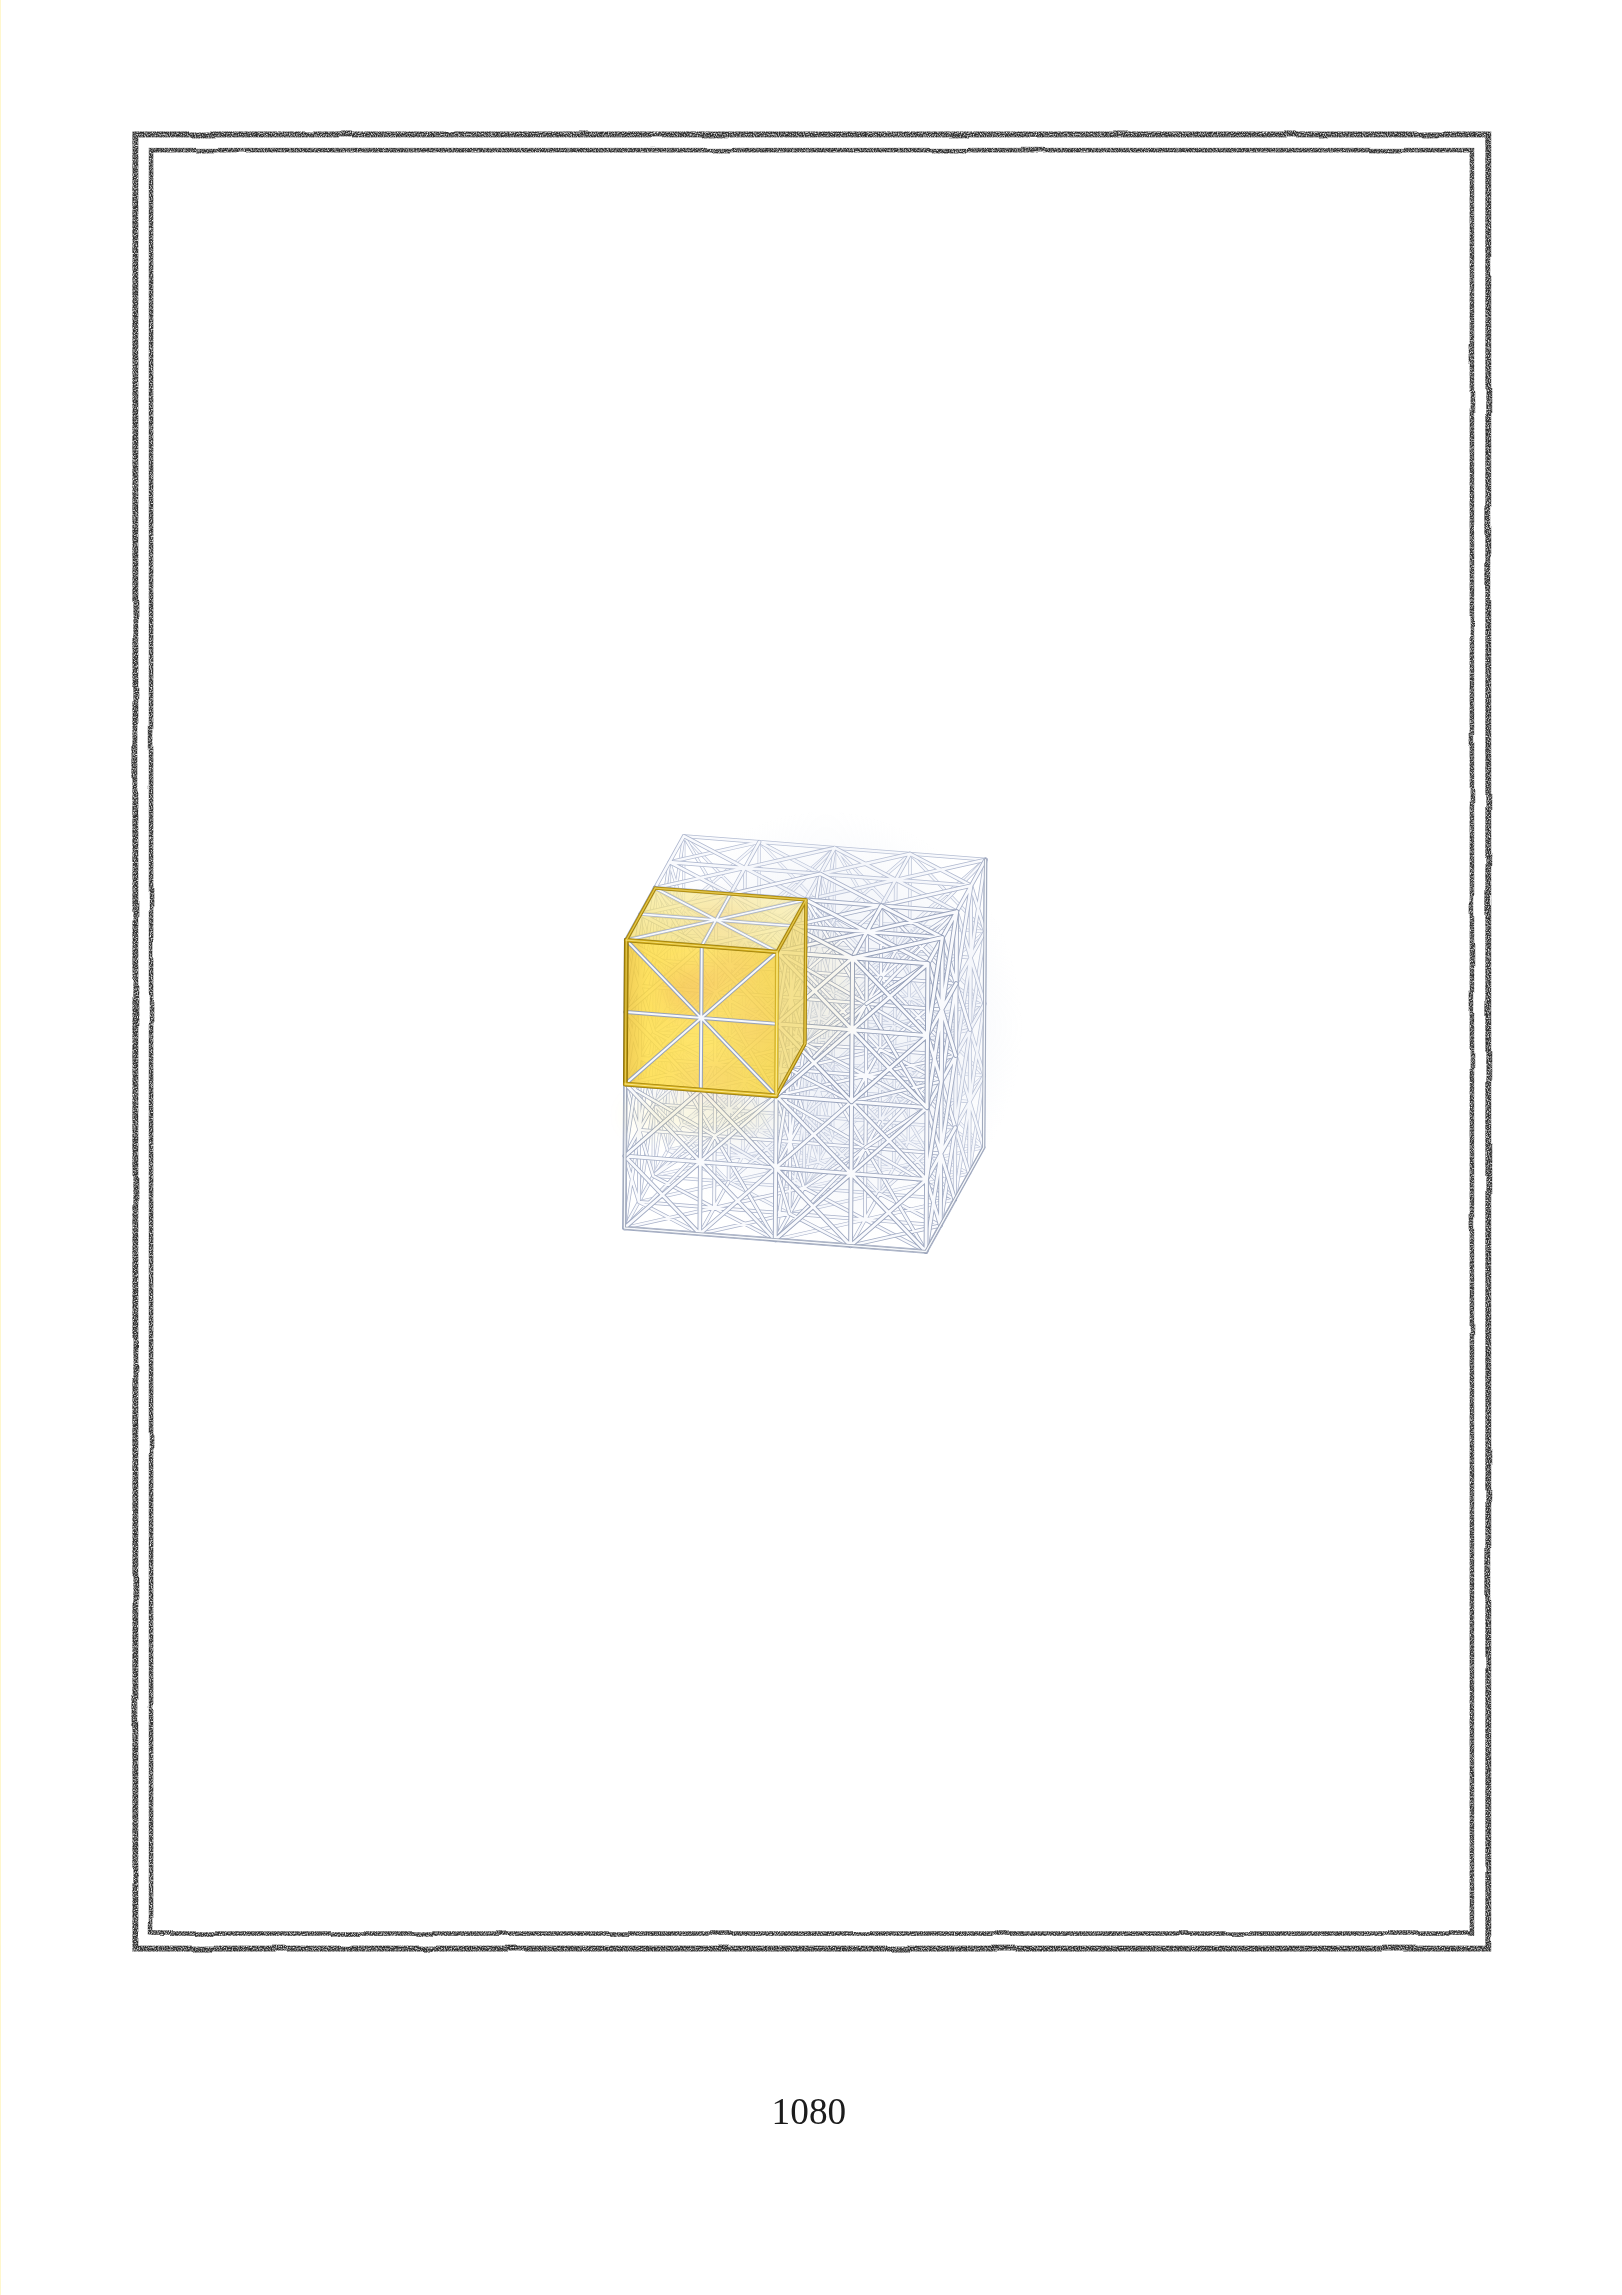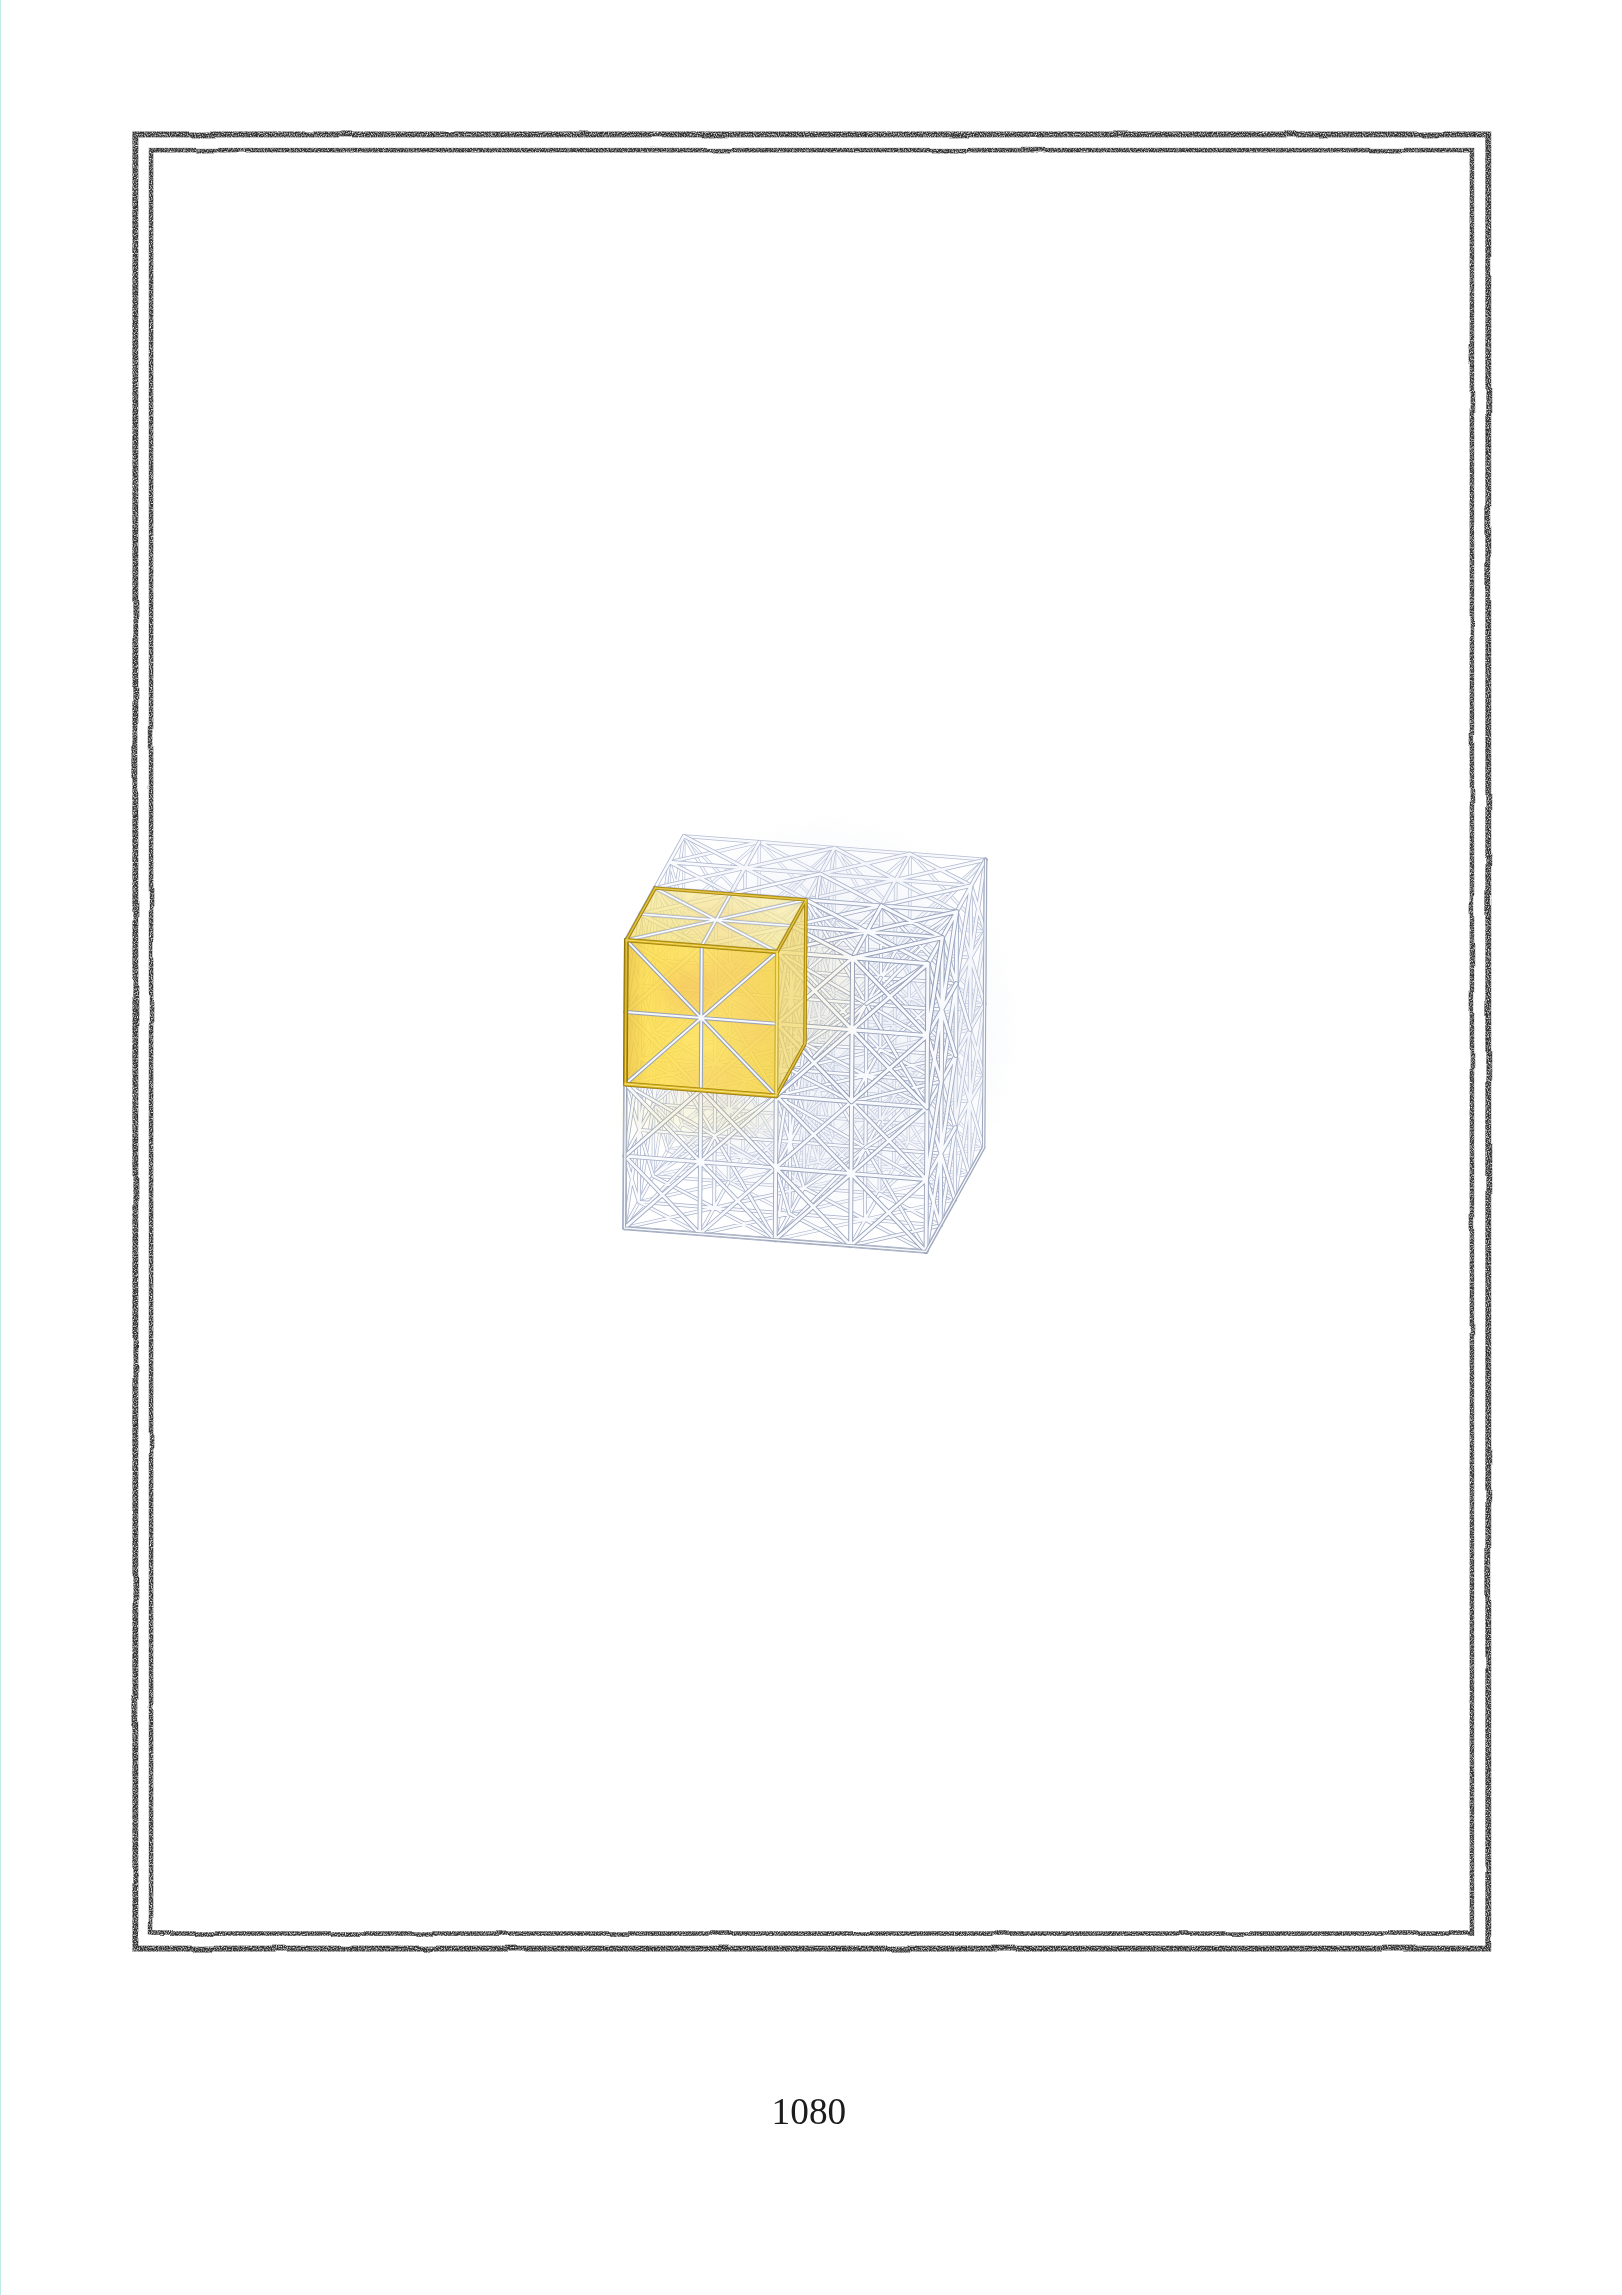--- a/index.html
+++ b/index.html
@@ -1,17 +1,17 @@
 <!DOCTYPE html>
 <html style="font-size:10.5px"><head>
 <meta charset="utf-8">
 <title>1080</title>
 <style>
   html,body{margin:0;padding:0;background:#ffffff;}
-  #page{position:relative;width:1623px;height:2295px;background:#14b8a6;overflow:hidden;}
+  #page{position:relative;width:1623px;height:2295px;background:#fde047;overflow:hidden;}
 </style>
 </head>
 <body>
 <div id="page">
 <svg width="1623" height="2295" viewBox="0 0 2480 3508">
 <defs>
 <filter id="blur" x="-60%" y="-60%" width="220%" height="220%">
           <feGaussianBlur stdDeviation="16"></feGaussianBlur>
         </filter>
 <filter id="soften" x="-2%" y="-2%" width="104%" height="104%">

